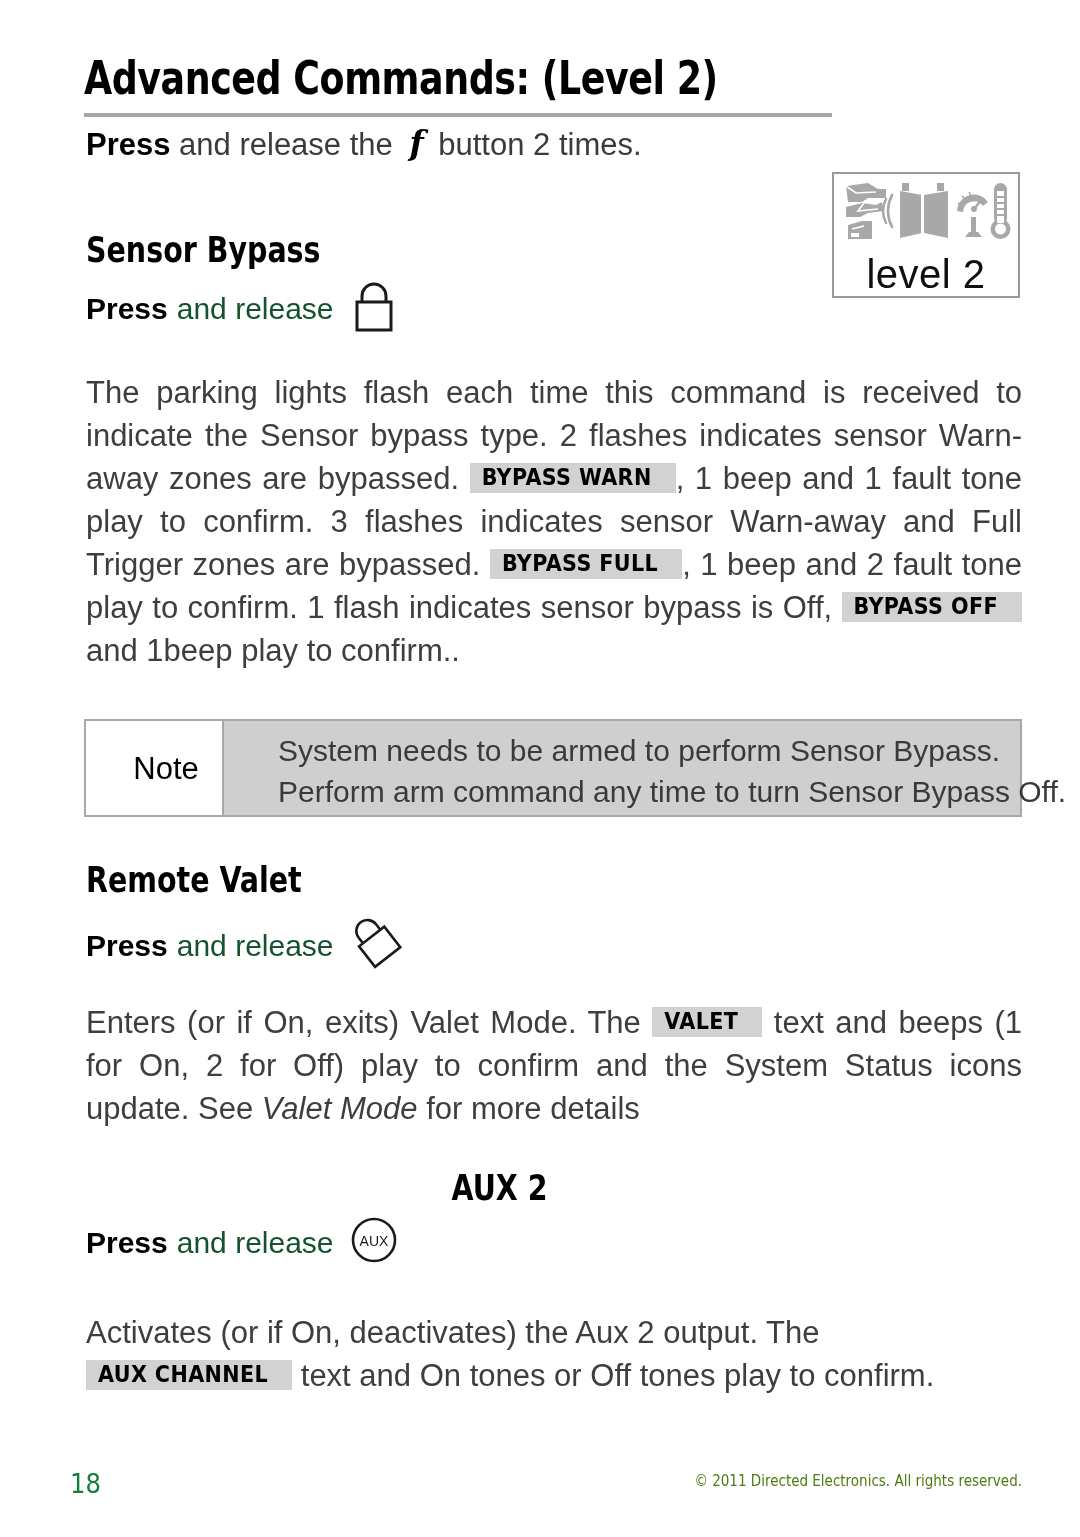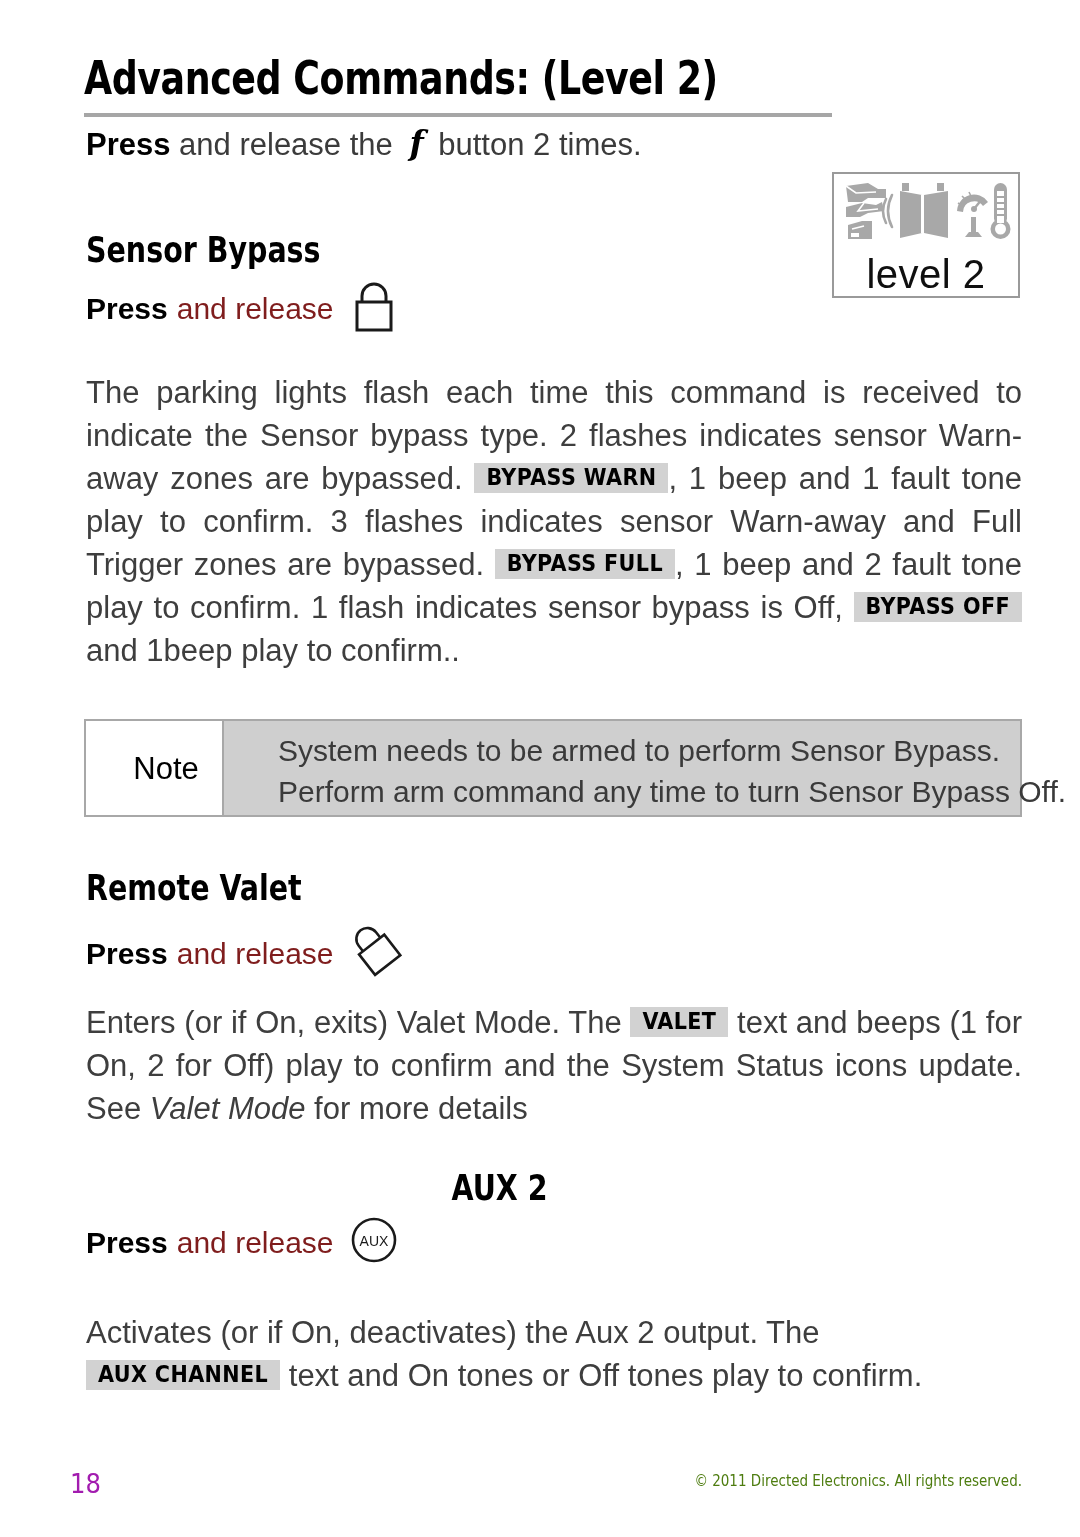--- a/index.html
+++ b/index.html
@@ -123,21 +123,21 @@
     color: #3b3b3b;
     white-space: nowrap;
     display: flex;
     align-items: center;
   }
   .sec-sub .press {
     font-weight: 700;
     color: #000000;
     margin-right: 9px;
   }
-  .sec-sub .rest { color: #7f1d1d; }
+  .sec-sub .rest { color: #14532d; }
   .sec-icon {
     display: inline-block;
     margin-left: 16px;
     vertical-align: middle;
   }
 
   
   .body-par {
     position: absolute;
     left: 82px;
@@ -151,21 +151,21 @@
   .ital { font-style: italic; }
 
   .badge {
     display: inline-block;
     background: #d2d2d2;
     color: #000000;
     font-family: "DejaVu Sans Condensed", "Liberation Sans Narrow", "Liberation Sans", sans-serif;
     font-weight: 700;
     font-size: 23px;
     letter-spacing: 0.4px;
-    padding: 3px 12px 4px 12px;
+    padding: 3px 24px 4px 12px;
     line-height: 1;
     position: relative;
     top: -4px;
     white-space: nowrap;
   }
 
   
   .note-box {
     position: absolute;
     left: 80px;
@@ -211,21 +211,21 @@
     top: 1468px;
     width: 1080px;
     height: 40px;
   }
   .page-num {
     position: absolute;
     left: 66px;
     top: 0;
     font-family: "DejaVu Sans Condensed", "Liberation Sans Narrow", "Liberation Sans", sans-serif;
     font-size: 27px;
-    color: #a21caf;
+    color: #15803d;
   }
   .copyright {
     position: absolute;
     right: 62px;
     top: 4px;
     font-family: "DejaVu Sans Condensed", "Liberation Sans Narrow", "Liberation Sans", sans-serif;
     font-size: 15px;
     color: #4d7c0f;
     white-space: nowrap;
   }
@@ -337,21 +337,21 @@
   <div class="note-box">
     <div class="note-label-cell">
       <span class="note-label">Note</span>
     </div>
     <div class="note-body">
       <div class="note-line">System needs to be armed to perform Sensor Bypass.</div>
       <div class="note-line">Perform arm command any time to turn Sensor Bypass Off.</div>
     </div>
   </div>
 
-  <div class="section" style="top:862px;margin-top:8px;">
+  <div class="section" style="top:862px;">
     <div class="sec-head">Remote Valet</div>
     <div class="sec-sub">
       <span class="press">Press</span>
       <span class="rest">and release</span>
       <span class="sec-icon">
         <svg width="56" height="70" viewBox="0 0 56 70" xmlns="http://www.w3.org/2000/svg">
           <g transform="rotate(-38 28 35)">
             <path d="M16 26 v-7 a11 11 0 0 1 22 0 v7" fill="none" stroke="#1a1a1a" stroke-width="2.6"></path>
             <rect x="11" y="26" width="32" height="26" fill="none" stroke="#1a1a1a" stroke-width="2.6"></rect>
           </g>

